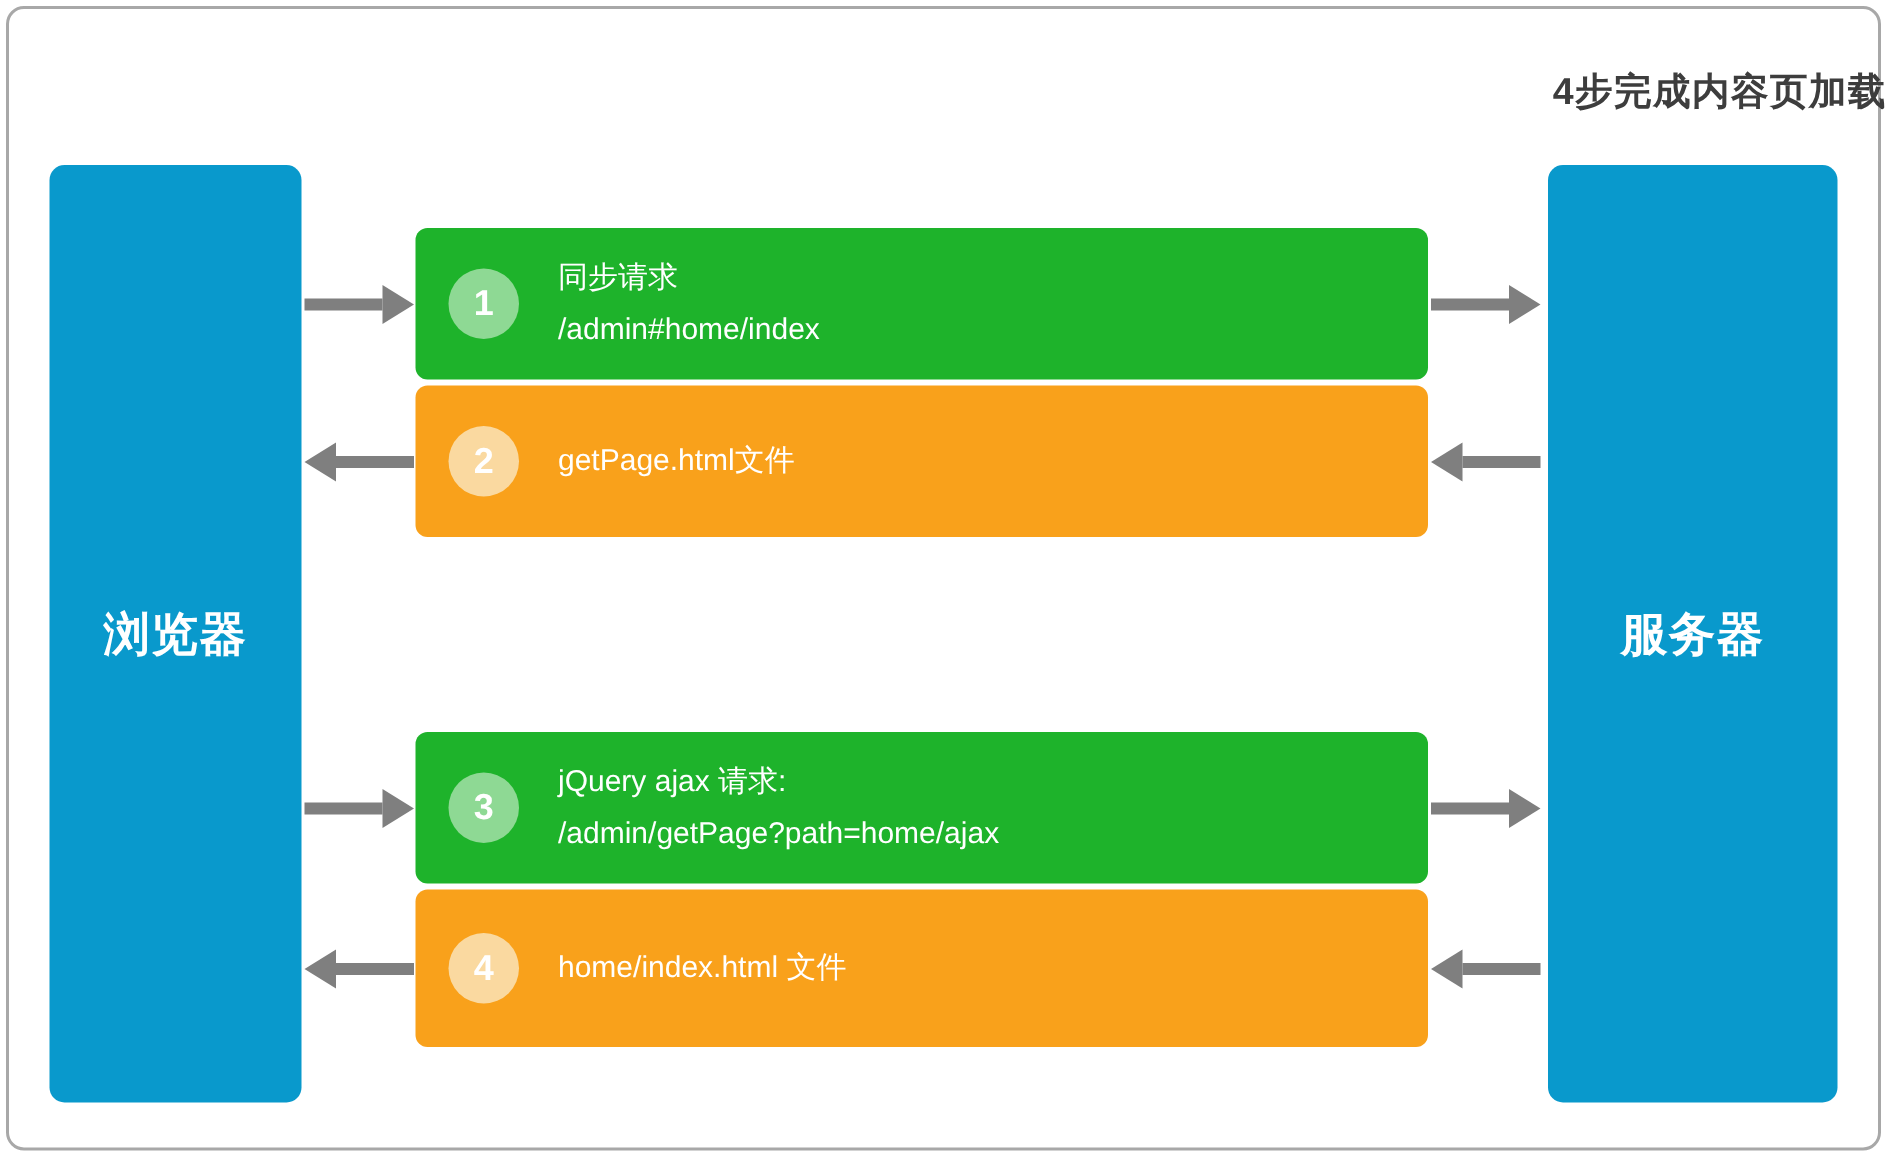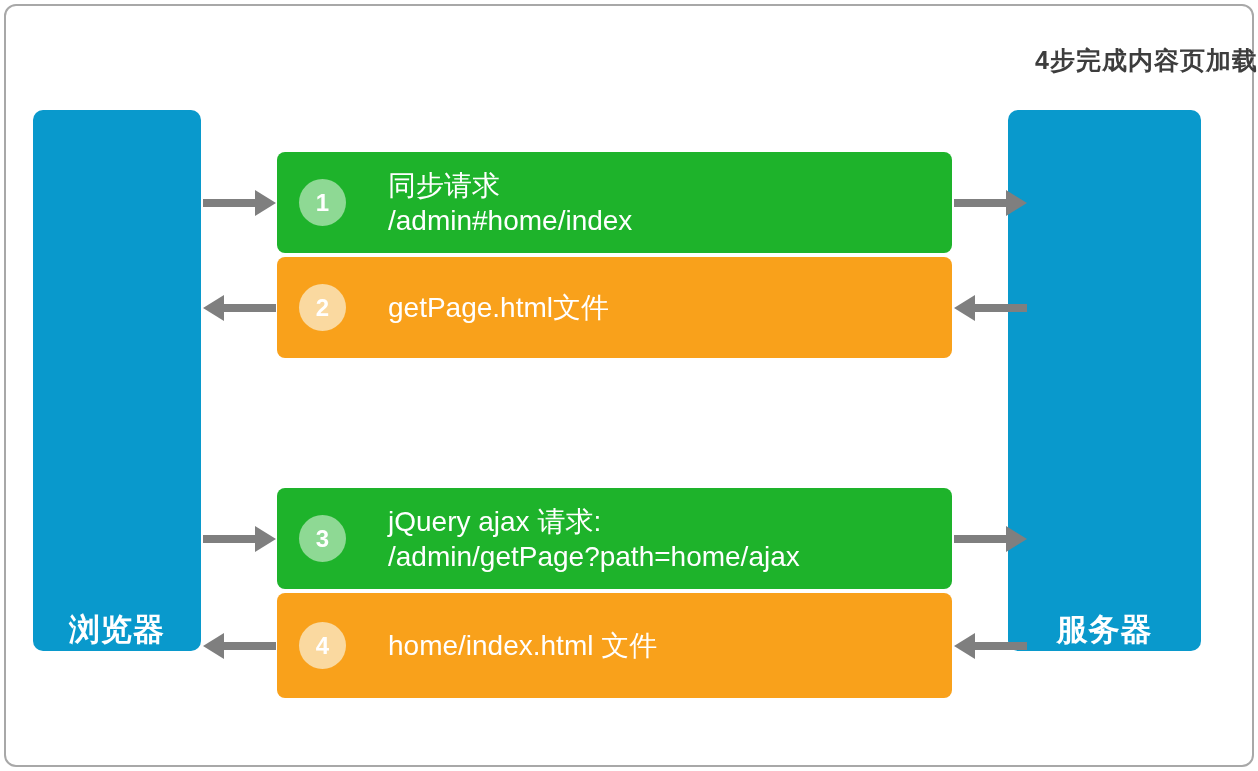--- a/index.html
+++ b/index.html
@@ -10,41 +10,41 @@
   .frame {
     position:absolute; inset:4px; border:2px solid var(--border-gray,#a8a8a8);
     border-radius:12px; pointer-events:none;
   }
   .title {
     position:absolute; top:44px; left:0; width:100%; text-align:right;
     font-size:25px; font-weight:bold; color:var(--title-text,#3d3d3d);
     letter-spacing:1px;
   }
   .endpoint {
-    position:absolute; top:110px; height:541px; border-radius:10px;
+    position:absolute; top:110px; height:625px; border-radius:10px;
     background:var(--blue,#0999cc); color:#fff; font-weight:bold; font-size:31px;
-    display:flex; align-items:flex-end; justify-content:center; letter-spacing:1px;
+    display:flex; align-items:center; justify-content:center; letter-spacing:1px;
   }
   .endpoint.browser { left:33px;  width:168px; }
-  .endpoint.server  { left:1008px; width:193px; }
+  .endpoint.server  { left:1032px; width:193px; }
 
   .step {
     position:absolute; left:277px; width:675px; border-radius:8px;
     display:flex; align-items:center; color:#fff;
   }
   .step.green  { background:var(--green,#1eb32b); }
   .step.orange { background:var(--orange,#f9a11b); }
   .step .circle {
     width:47px; height:47px; border-radius:50%; margin-left:22px; flex:0 0 auto;
     display:flex; align-items:center; justify-content:center;
     font-size:24px; font-weight:bold; color:#fff;
   }
   .step.green  .circle { background:var(--green-light,#8ed994); }
   .step.orange .circle { background:var(--orange-light,#fad9a0); }
-  .step .lines { margin-left:42px; font-size:28px; line-height:35px; }
+  .step .lines { margin-left:26px; font-size:20px; line-height:35px; }
 
   .s1 { top:152px; height:101px; }
   .s2 { top:257px; height:101px; }
   .s3 { top:488px; height:101px; }
   .s4 { top:593px; height:105px; }
 
   .arrow { position:absolute; display:flex; align-items:center; width:73px; height:26px; }
   .arrow .shaft { flex:1; height:8px; background:var(--arrow-gray,#7f7f7f); }
   .arrow .head  { width:0; height:0; border-top:13px solid transparent; border-bottom:13px solid transparent; flex:0 0 auto; }
   .arrow.dir-right .head { border-left:21px solid var(--arrow-gray,#7f7f7f); }

